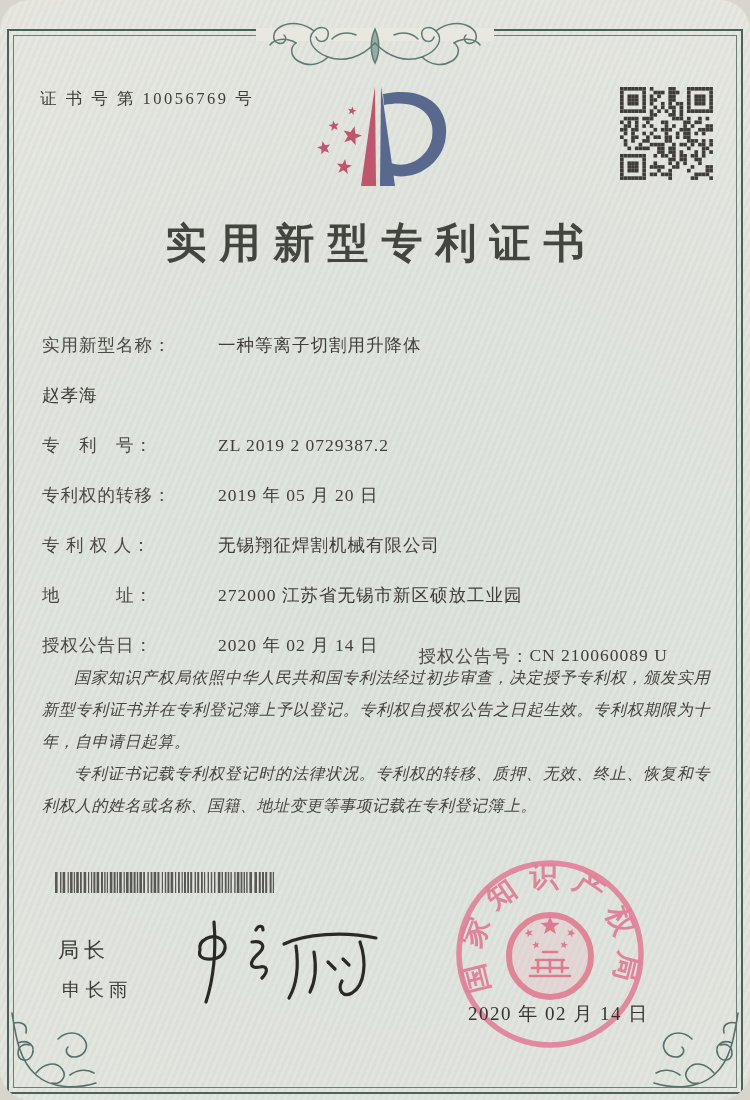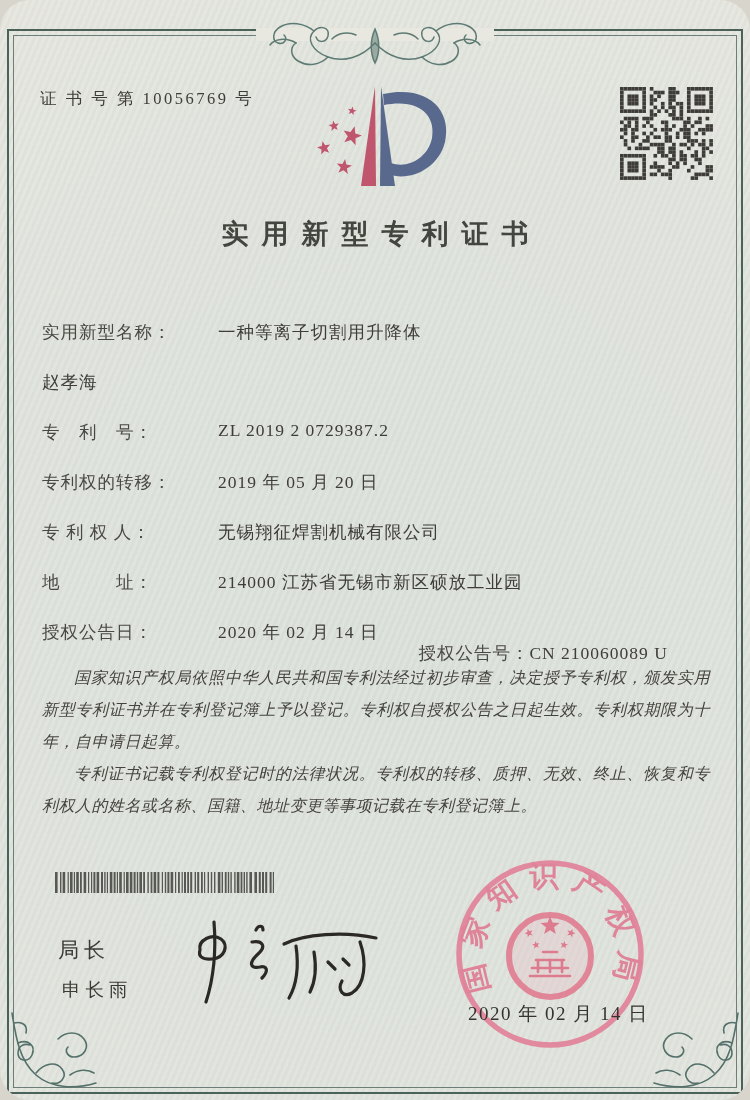--- a/index.html
+++ b/index.html
@@ -35,25 +35,25 @@
   .ornament-top{position:absolute;left:240px;top:13px;width:270px;height:58px;}
   .corner-flourish{position:absolute;width:92px;height:92px;bottom:9px;}
   .corner-flourish.left{left:8px;}
   .corner-flourish.right{right:8px;transform:scaleX(-1);}
   
   .cert-no{position:absolute;left:40px;top:88px;font-size:16.5px;letter-spacing:2.5px;color:var(--ink);}
   .logo{position:absolute;left:282px;top:68px;width:196px;height:142px;}
   .qr{position:absolute;left:620px;top:87px;width:93px;height:93px;}
   .title{
     position:absolute;left:0;right:0;top:216px;text-align:center;
-    font-size:27px;font-weight:600;color:#43453f;letter-spacing:13px;text-indent:13px;
+    font-size:41px;font-weight:600;color:#43453f;letter-spacing:13px;text-indent:13px;
   }
   
   .fields{position:absolute;left:42px;top:320px;width:670px;}
-  .field-row{height:50px;display:flex;align-items:flex-start;font-size:17.5px;color:var(--ink);}
+  .field-row{height:50px;display:flex;align-items:center;font-size:17.5px;color:var(--ink);}
   .field-label{display:inline-block;width:176px;letter-spacing:1px;color:var(--ink-soft);flex:none;white-space:pre;}
   .field-value{letter-spacing:1px;white-space:pre;}
   .field-group2{margin-left:40px;display:flex;align-items:center;margin-top:21px;}
   .field-group2 .field-label{width:auto;}
   
   .body-text{
     position:absolute;left:42px;top:662px;width:668px;
     font-size:16px;line-height:32px;color:#45433d;
     text-align:justify;font-style:italic;letter-spacing:.5px;
   }
@@ -449,21 +449,21 @@
     <div class="field-row">
       <span class="field-label">专利权的转移：</span>
       <span class="field-value">2019 年 05 月 20 日</span>
     </div>
     <div class="field-row">
       <span class="field-label">专 利 权 人：</span>
       <span class="field-value">无锡翔征焊割机械有限公司</span>
     </div>
     <div class="field-row">
       <span class="field-label">地　　　址：</span>
-      <span class="field-value">214000 江苏省无锡市新区硕放工业园</span>
+      <span class="field-value">272000 江苏省无锡市新区硕放工业园</span>
     </div>
     <div class="field-row">
       <span class="field-label">授权公告日：</span>
       <span class="field-value">2020 年 02 月 14 日</span>
       <span class="field-group2">
         <span class="field-label">授权公告号：</span>
         <span class="field-value">CN 210060089 U</span>
       </span>
     </div>
   </div>

